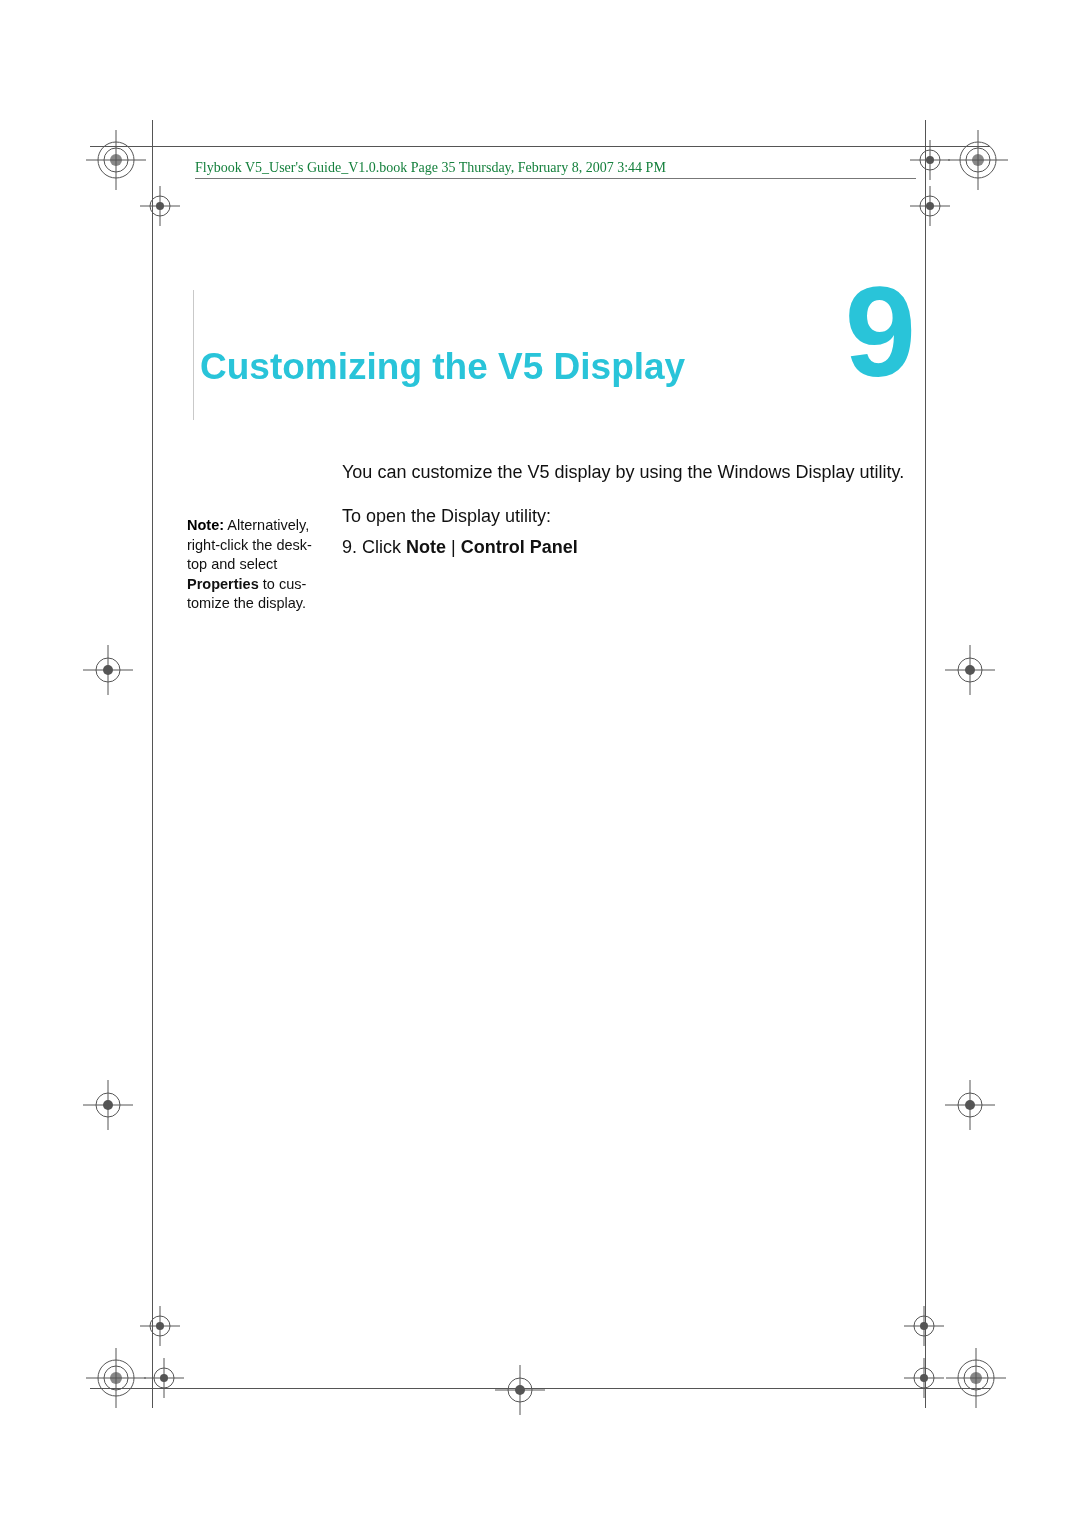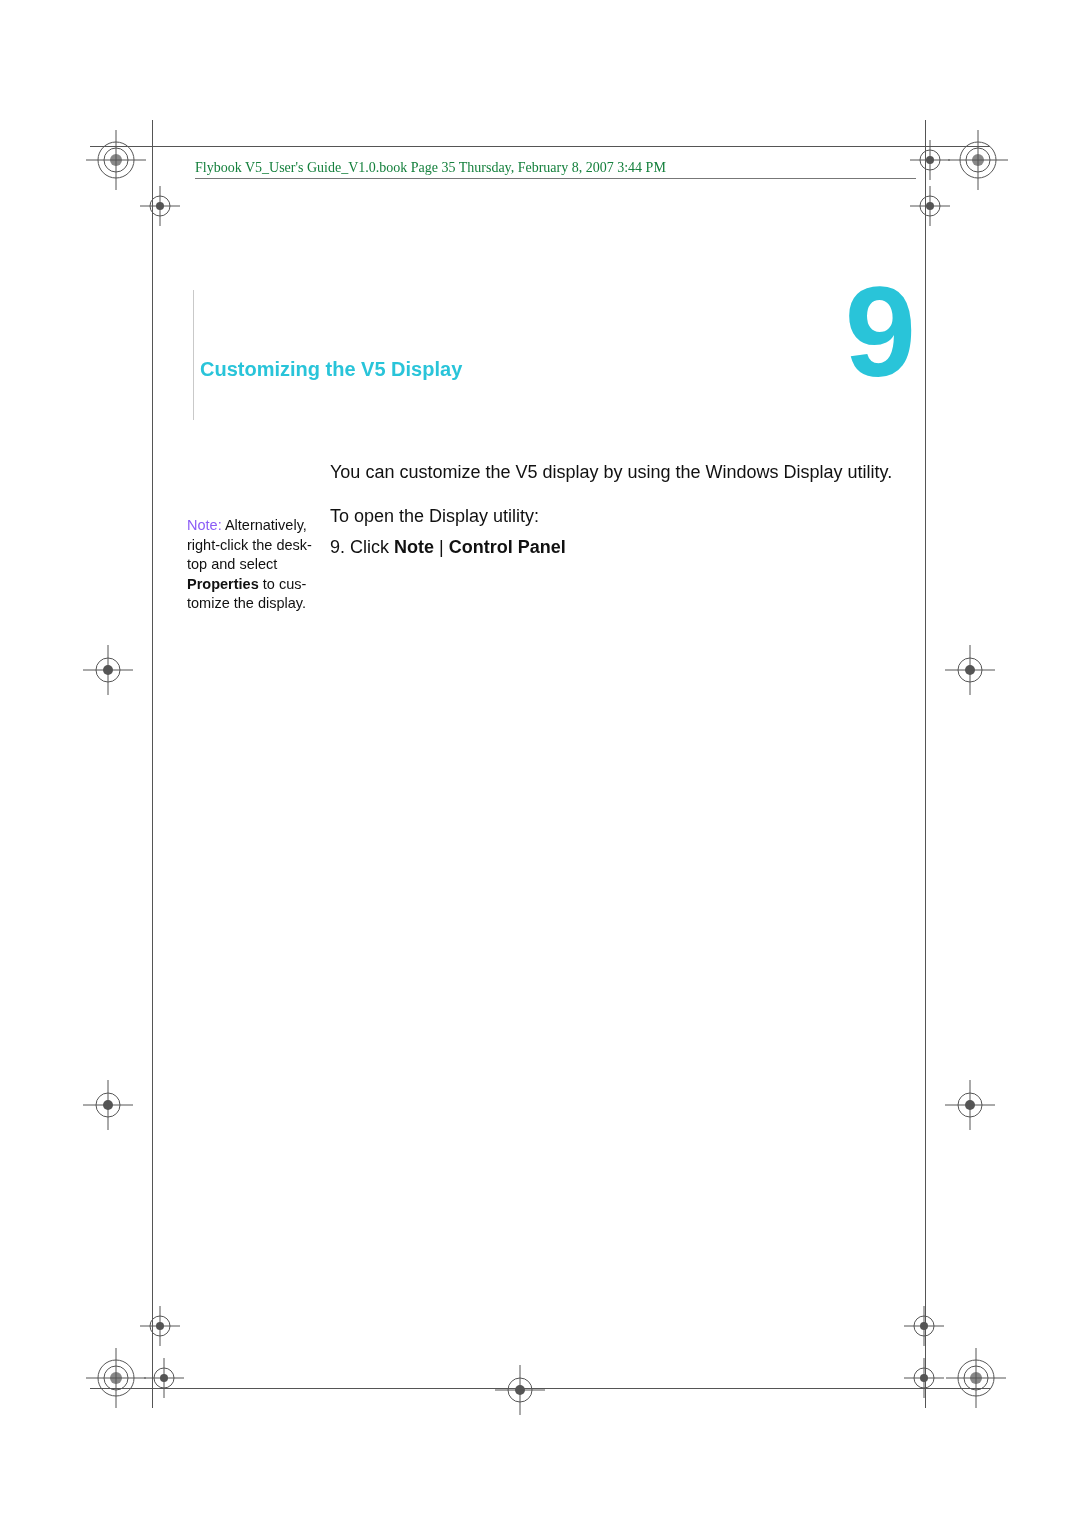--- a/index.html
+++ b/index.html
@@ -45,57 +45,57 @@
     top: 268px;
     font-family: Verdana, Geneva, sans-serif;
     font-weight: 700;
     font-size: 128px;
     line-height: 1;
     color: #29c4d9;
   }
   .chapter-title {
     position: absolute;
     left: 200px;
-    top: 358px;
+    top: 346px;
     font-family: Verdana, Geneva, sans-serif;
     font-weight: 700;
-    font-size: 20px;
+    font-size: 37px;
     color: #29c4d9;
   }
   .title-left-rule {
     position: absolute;
     left: 193px;
     top: 290px;
     height: 130px;
     width: 0;
     border-left: 1px solid #c9c9c9;
   }
   .body {
     position: absolute;
     left: 330px;
     top: 460px;
     width: 590px;
     font-size: 18px;
     line-height: 1.35;
     color: #111;
   }
-  .body p { margin: 0 0 6px 0; }
+  .body p { margin: 0 0 6px 12px; }
   .body .sp { height: 14px; }
   .sidebar-note {
     position: absolute;
     left: 187px;
     top: 516px;
     width: 132px;
     font-size: 14.5px;
     line-height: 1.35;
     color: #111;
   }
   .sidebar-note .note-label {
-    color: #8b5cf6;
-    font-weight: 400;
+    color: #000000;
+    font-weight: 700;
   }
   .sidebar-note b, .body b { font-weight: 700; }
 
   
   svg.reg {
     position: absolute;
     overflow: visible;
   }
 </style>
 </head>

